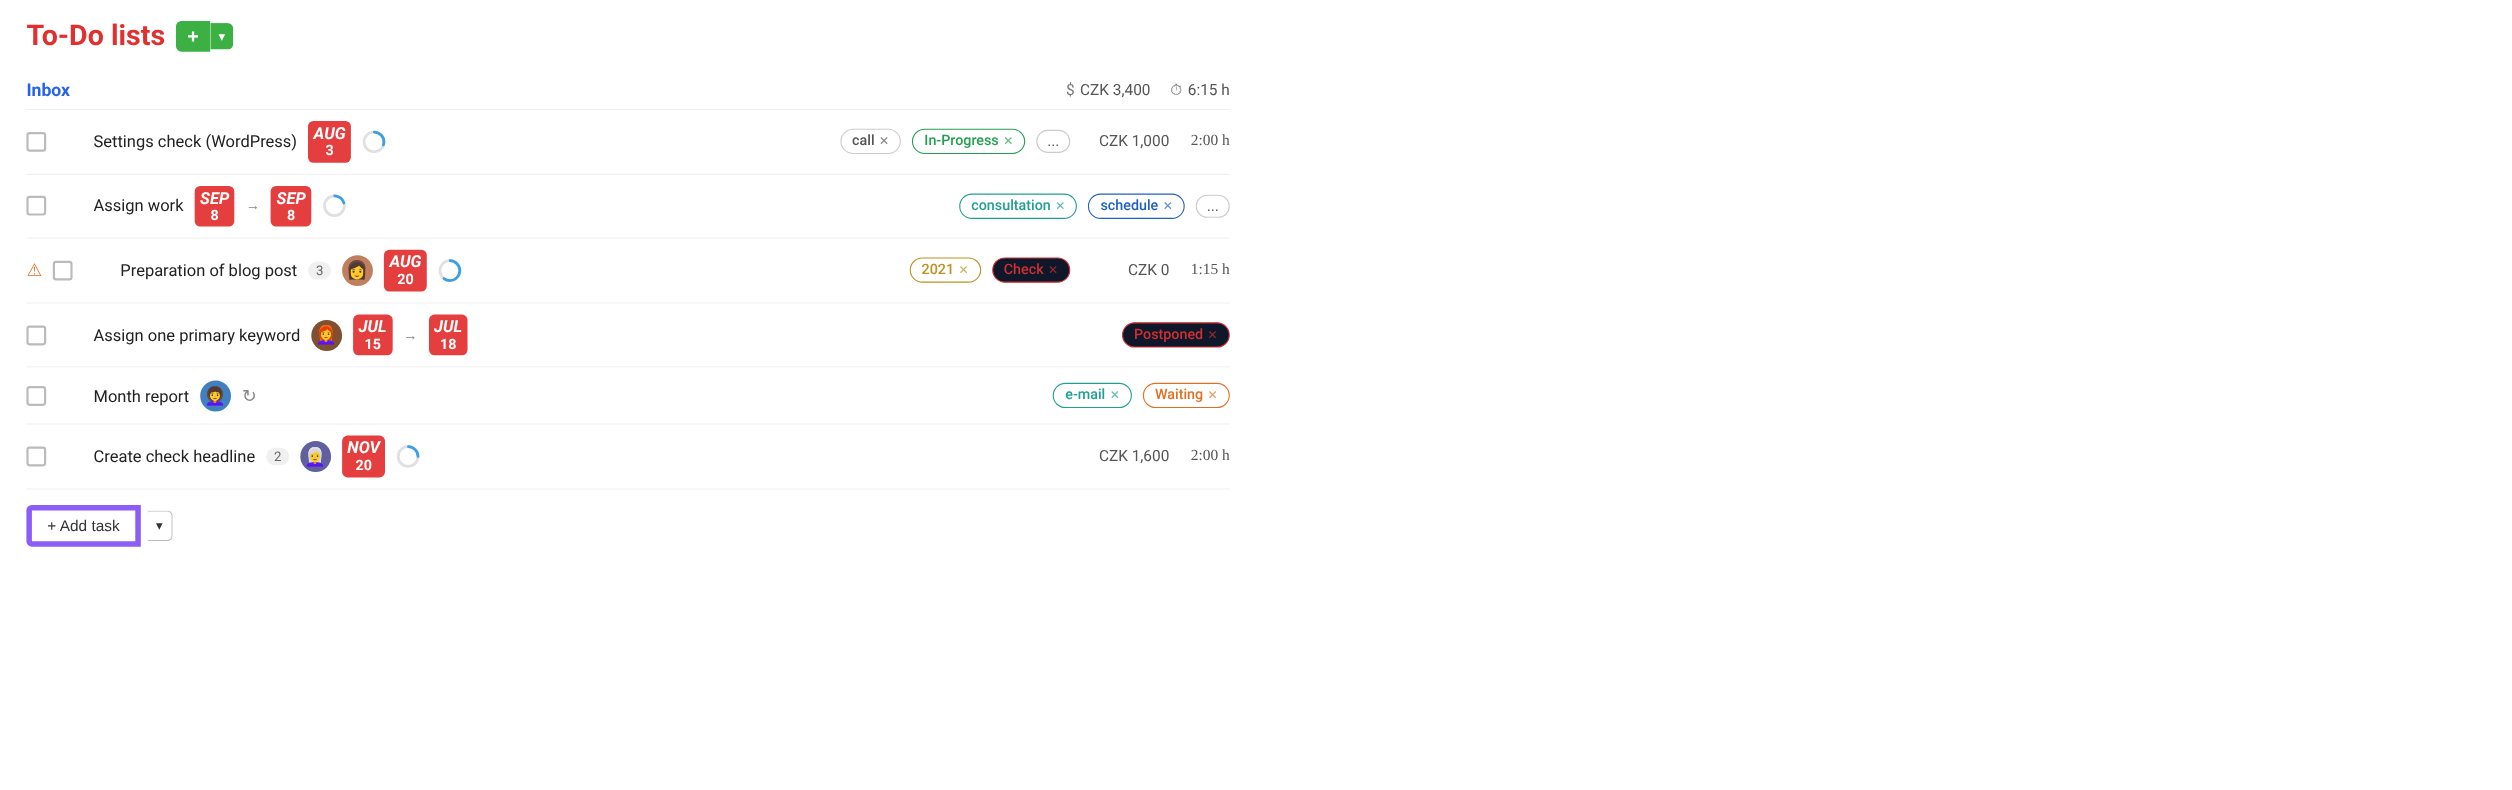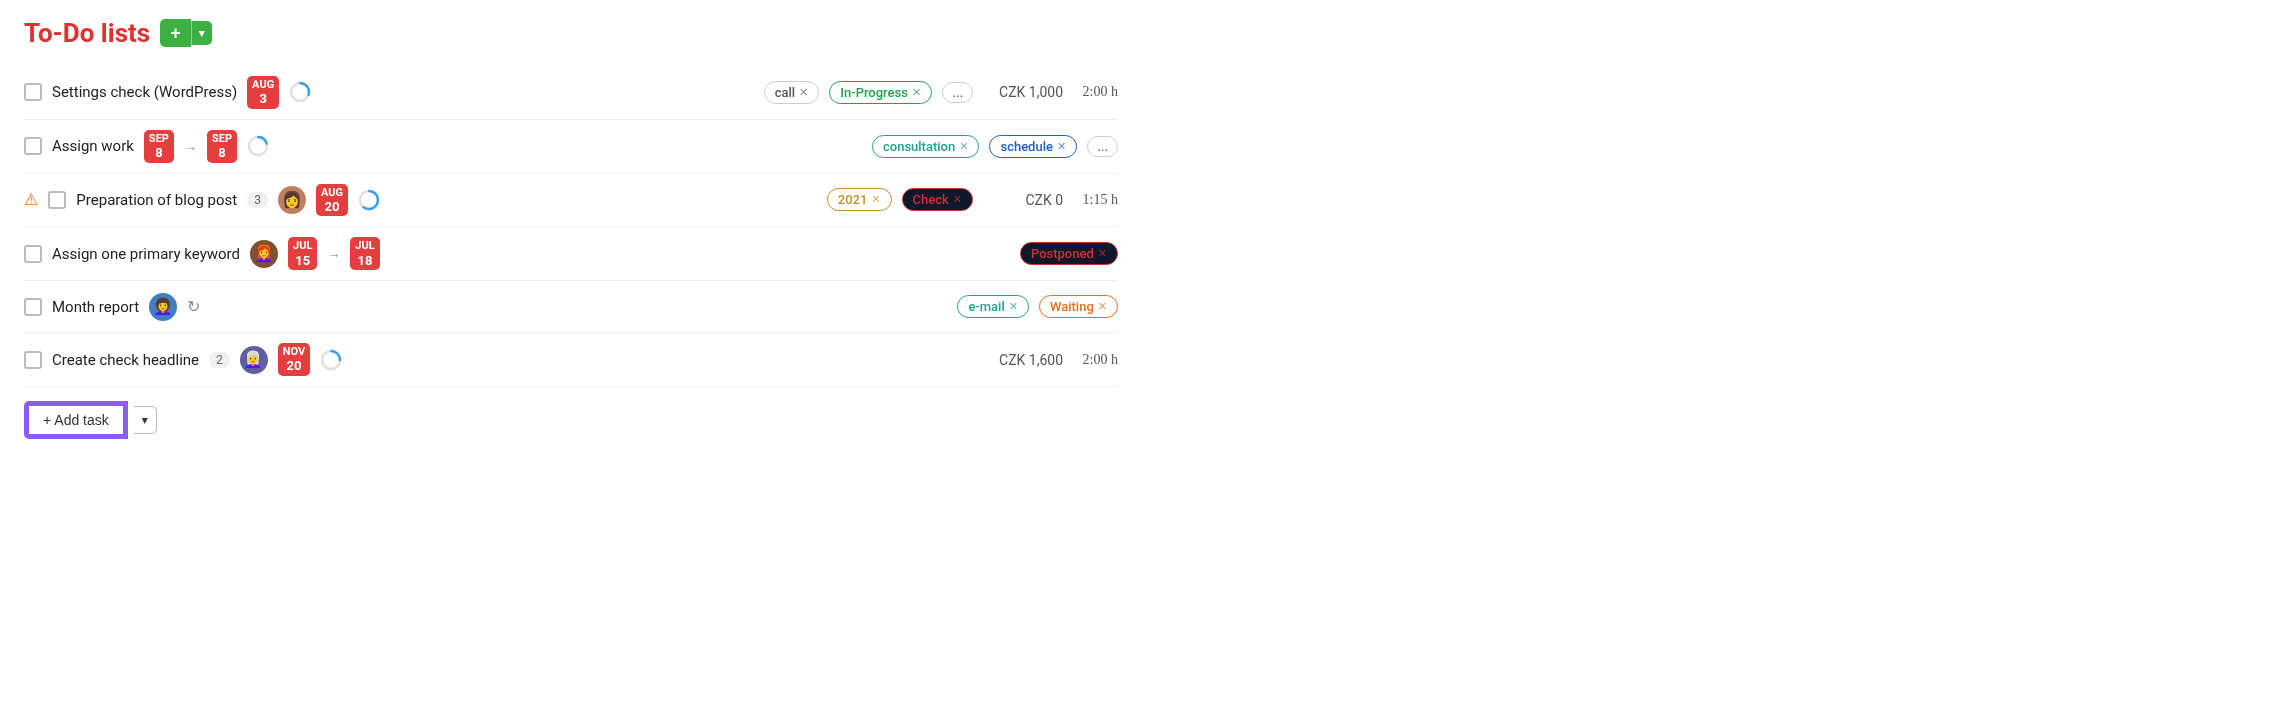--- a/index.html
+++ b/index.html
@@ -101,36 +101,38 @@
       border: 2px solid #bbb;
       border-radius: 3px;
       flex-shrink: 0;
       cursor: pointer;
       background: #fff;
     }
     .task-name {
       font-size: 15px;
       color: #222;
       font-weight: 400;
+      margin-left: 33px;
     }
     .date-badge {
       background: #e53e3e;
       color: #fff;
       border-radius: 5px;
       padding: 2px 5px;
       font-size: 11px;
       font-weight: 700;
       text-align: center;
       line-height: 1.2;
       min-width: 28px;
     }
     .date-badge .month {
       display: block;
-      font-size: 11px;
+      font-size: 15px;
       text-transform: uppercase;
+      font-style: italic;
     }
     .date-badge .day {
       display: block;
       font-size: 13px;
     }
     .progress-circle {
       width: 22px;
       height: 22px;
       flex-shrink: 0;
     }
@@ -259,20 +261,33 @@
 
   <div class="page-header">
     <span class="page-title">To-Do lists</span>
     <div class="btn-group">
       <button class="btn-add">+</button>
       <button class="btn-dropdown">▾</button>
     </div>
   </div>
 
   <div class="inbox-section">
+    <div class="inbox-header">
+      <span class="inbox-title">Inbox</span>
+      <div class="inbox-meta">
+        <div class="inbox-meta-item">
+          <span class="czk-icon">$</span>
+          <span>CZK 3,400</span>
+        </div>
+        <div class="inbox-meta-item">
+          <span class="clock-icon">⏱</span>
+          <span>6:15 h</span>
+        </div>
+      </div>
+    </div>
 
     <div id="task-list">
         <div class="task-row">
           <div class="task-left">
             <div class="checkbox"></div>
             <span class="task-name">Settings check (WordPress)</span>
             <div class="date-badge">
       <span class="month">Aug</span>
       <span class="day">3</span>
     </div>

